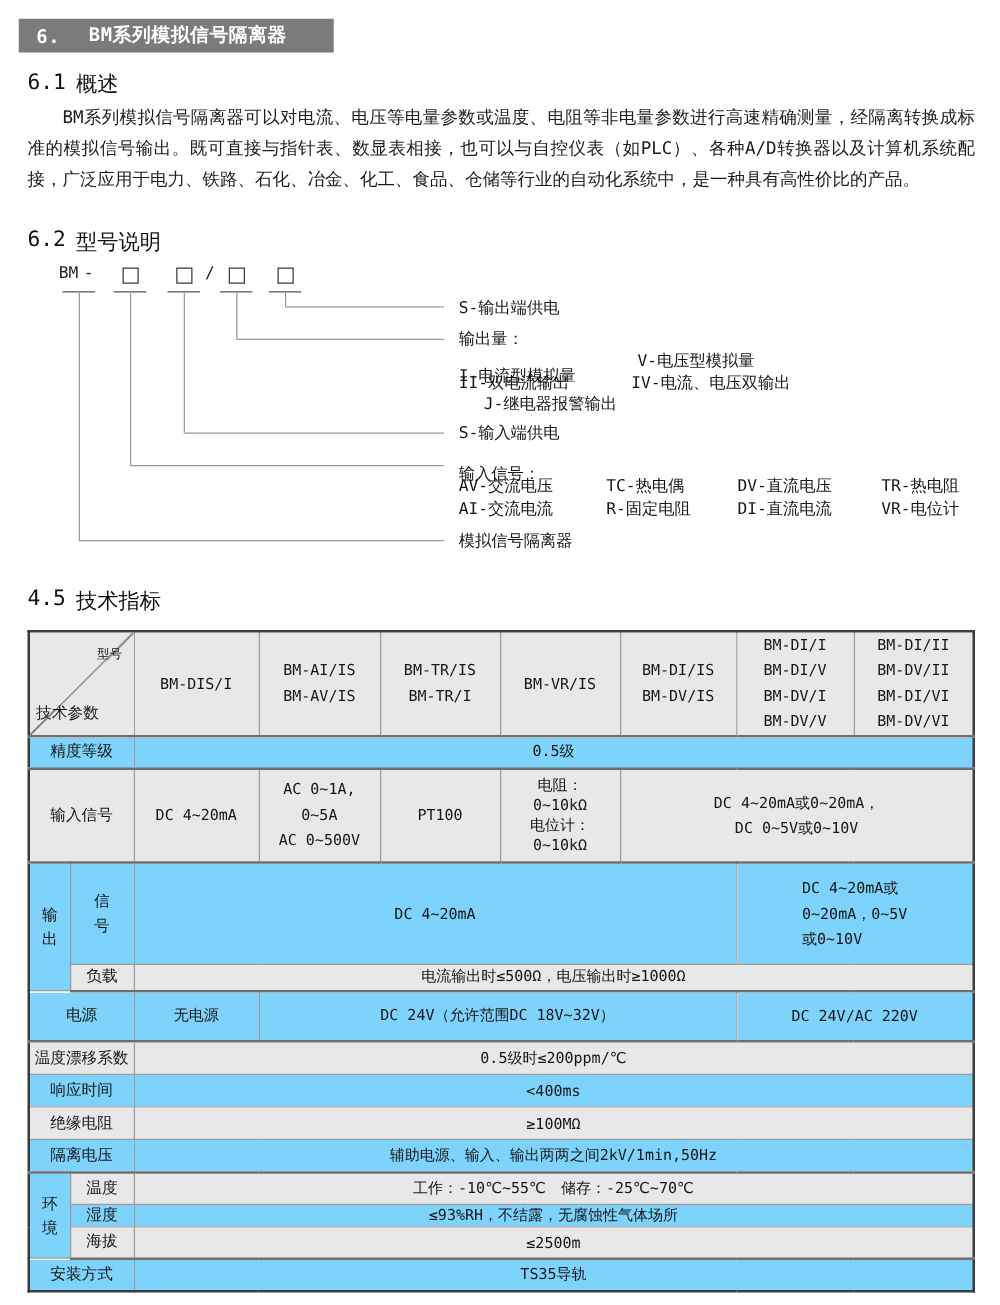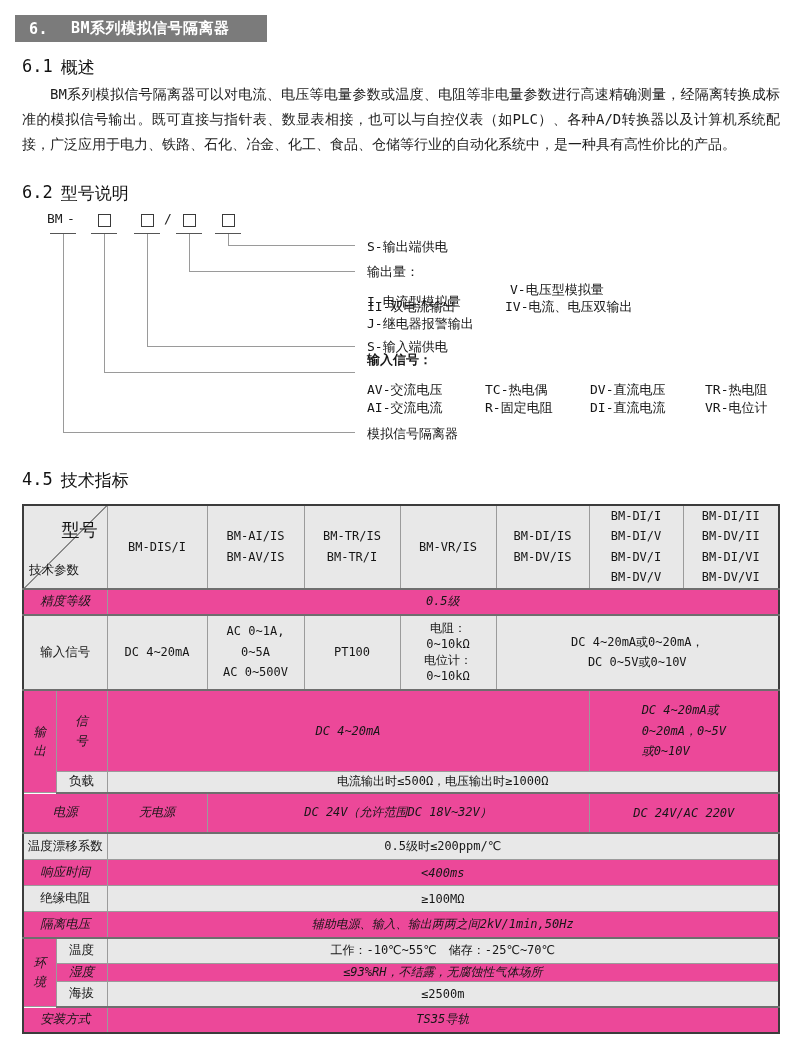--- a/index.html
+++ b/index.html
@@ -36,31 +36,31 @@
     position:absolute;left:22px;top:504px;width:758px;table-layout:fixed;
     border-collapse:collapse;border:2px solid #3c3c3c;font-size:12px;color:#161616;
   }
   table.specs td{
     border:1px solid #9b9b9b;text-align:center;vertical-align:middle;
     padding:0 2px;overflow:hidden;
   }
   table.specs td span{display:block;line-height:1.7;}
   tr.sep td{border-bottom:2px solid #6e6e6e;}
   td.sh{background:#e8e8e8;}
-  td.wh{background:#ec4899;font-style:italic;}
+  td.wh{background:#7dd3fc;}
   td.lab{font-size:12.5px;}
   .vt{width:1em;margin:0 auto;word-break:break-all;line-height:1.55;font-size:12.5px;}
   .left-block{display:inline-block;text-align:left;line-height:1.75;}
   td.corner{position:relative;padding:0;
     background-image:linear-gradient(to bottom right,
       rgba(0,0,0,0) calc(50% - 0.7px),
       #8a8a8a calc(50% - 0.7px), #8a8a8a calc(50% + 0.7px),
       rgba(0,0,0,0) calc(50% + 0.7px));
   }
-  td.corner .c-top{position:absolute;top:9px;right:9px;font-size:18px;}
+  td.corner .c-top{position:absolute;top:9px;right:9px;font-size:10px;}
   td.corner .c-bot{position:absolute;bottom:7px;left:5px;font-size:12.5px;}
 </style>
 </head>
 <body>
 
 <div class="abs title-bar">
   <span class="num">6.</span>
   <span>BM系列模拟信号隔离器</span>
 </div>
 
@@ -102,23 +102,23 @@
   <div class="hline" style="left:147px;top:141px;width:208px;"></div>
   <div class="hline" style="left:104px;top:167px;width:251px;"></div>
   <div class="hline" style="left:63px;top:227px;width:292px;"></div>
 
   <span class="dlabel" style="left:367px;top:35px;">S-输出端供电</span>
   <span class="dlabel" style="left:367px;top:60px;">输出量：</span>
   <span class="dlabel" style="left:367px;top:90px;">I-电流型模拟量</span>
   <span class="dlabel" style="left:510px;top:78px;">V-电压型模拟量</span>
   <span class="dlabel" style="left:367px;top:95px;">II-双电流输出</span>
   <span class="dlabel" style="left:505px;top:95px;">IV-电流、电压双输出</span>
-  <span class="dlabel" style="left:367px;top:112px;">J-继电器报警输出</span>
+  <span class="dlabel" style="left:387px;top:112px;">J-继电器报警输出</span>
   <span class="dlabel" style="left:367px;top:135px;">S-输入端供电</span>
-  <span class="dlabel" style="left:367px;top:148px;font-weight:bold;">输入信号：</span>
+  <span class="dlabel" style="left:367px;top:168px;">输入信号：</span>
   <span class="dlabel" style="left:367px;top:178px;">AV-交流电压</span>
   <span class="dlabel" style="left:485px;top:178px;">TC-热电偶</span>
   <span class="dlabel" style="left:590px;top:178px;">DV-直流电压</span>
   <span class="dlabel" style="left:705px;top:178px;">TR-热电阻</span>
   <span class="dlabel" style="left:367px;top:196px;">AI-交流电流</span>
   <span class="dlabel" style="left:485px;top:196px;">R-固定电阻</span>
   <span class="dlabel" style="left:590px;top:196px;">DI-直流电流</span>
   <span class="dlabel" style="left:705px;top:196px;">VR-电位计</span>
   <span class="dlabel" style="left:367px;top:222px;">模拟信号隔离器</span>
 </div>

